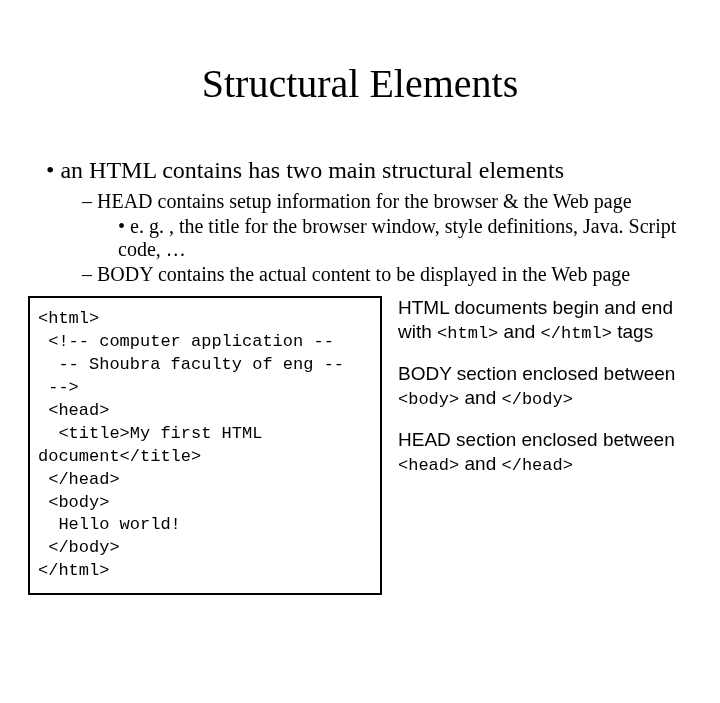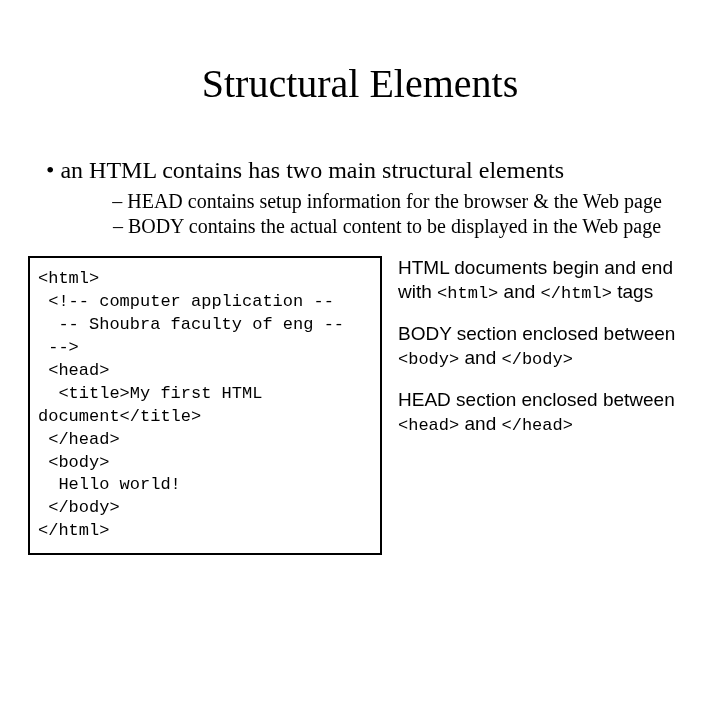--- a/index.html
+++ b/index.html
@@ -30,41 +30,40 @@
     font-size: 24px;
   }
   ul.level1 > li::before {
     content: "• ";
   }
   ul.level2 {
     list-style: none;
     margin: 6px 0 0 0;
     padding: 0 0 0 36px;
     font-size: 20px;
-    text-align: center;
   }
   ul.level2 > li {
     margin-bottom: 2px;
   }
   ul.level2 > li::before {
     content: "– ";
   }
   ul.level3 {
     list-style: none;
     margin: 2px 0 0 0;
     padding: 0 0 0 36px;
     font-size: 20px;
   }
   ul.level3 > li::before {
     content: "• ";
   }
   .lower {
     display: flex;
     flex-direction: row;
-    margin-top: 18px;
+    margin-top: 10px;
     align-items: flex-start;
   }
   .codebox {
     border: 2px solid #000;
     box-sizing: border-box;
     width: 354px;
     padding: 10px 8px 10px 8px;
     font-family: "Courier New", Courier, monospace;
     font-size: 17px;
     line-height: 1.35;
@@ -98,20 +97,25 @@
 <div class="slide">
 
   <h1 class="title">Structural Elements</h1>
 
   <ul class="level1">
     <li>
       <span>an HTML contains has two main structural elements</span>
       <ul class="level2">
         <li>
           <span>HEAD contains setup information for the browser &amp; the Web page</span>
+          <ul class="level3">
+            <li>
+              <span>e. g. , the title for the browser window, style definitions, Java. Script code, …</span>
+            </li>
+          </ul>
         </li>
         <li>
           <span>BODY contains the actual content to be displayed in the Web page</span>
         </li>
       </ul>
     </li>
   </ul>
 
   <div class="lower">
     <div class="codebox"><span class="noindent">&lt;html&gt;</span><span class="indent1">&lt;!-- computer application --</span><span class="indent2">-- Shoubra faculty of eng --</span><span class="indent1">--&gt;</span><span class="indent1">&lt;head&gt;</span><span class="indent2">&lt;title&gt;My first HTML</span><span class="noindent">document&lt;/title&gt;</span><span class="indent1">&lt;/head&gt;</span><span class="indent1">&lt;body&gt;</span><span class="indent2">Hello world!</span><span class="indent1">&lt;/body&gt;</span><span class="noindent">&lt;/html&gt;</span></div>

